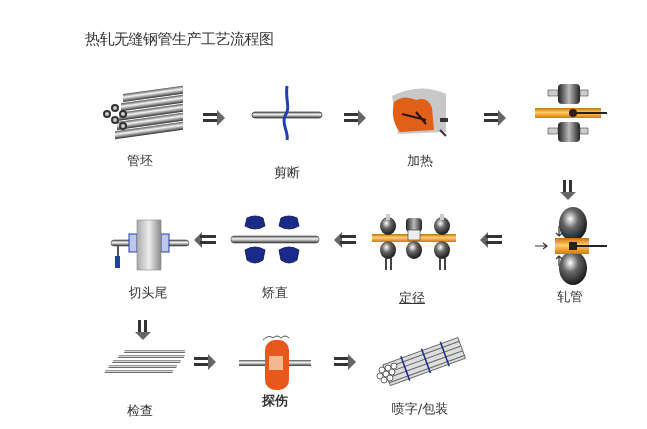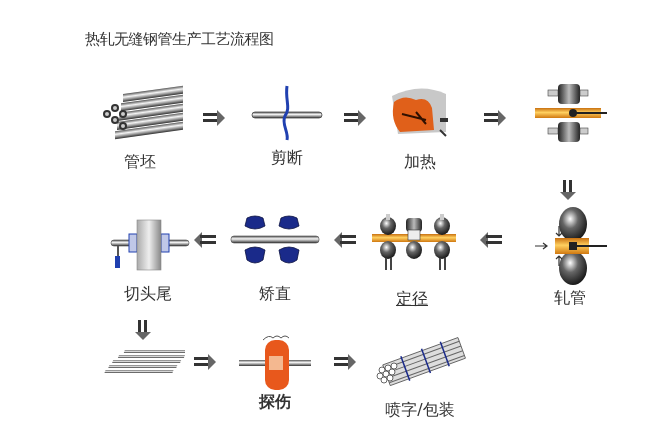--- a/index.html
+++ b/index.html
@@ -1,21 +1,21 @@
 <!DOCTYPE html>
 <html><head>
 <meta charset="utf-8">
 <style>
   html, body { margin:0; padding:0; background:#ffffff; }
   body { width:647px; height:429px; position:relative; overflow:hidden;
          font-family:"DejaVu Sans","Liberation Sans",sans-serif; color:#222; }
   .title { position:absolute; left:85px; top:30px; font-size:15px; color:#333; letter-spacing:-0.5px; }
   .step { position:absolute; width:120px; text-align:center; }
   .step svg { display:block; margin:0 auto; }
-  .label { font-size:16px; color:#333; margin-top:4px; }
+  .label { font-size:13px; color:#333; margin-top:4px; }
   .arrow { position:absolute; font-size:16px; color:#444; line-height:1; }
   .arrow svg { display:block; }
 </style>
 </head>
 <body>
 
 <div class="title">热轧无缝钢管生产工艺流程图</div>
 
 <svg width="0" height="0" style="position:absolute">
   <defs>
@@ -77,21 +77,21 @@
       <rect x="0" y="9" width="16" height="3" fill="#333"></rect>
       <path d="M14 0 L22 8 L14 16 Z" fill="#666"></path>
     </svg>
 </div>
 
 <div class="step" style="left:227px; top:82px;">
   <svg width="80" height="60">
     <rect x="5" y="30" width="70" height="6" rx="3" fill="url(#steelV)" stroke="#444" stroke-width="0.8"></rect>
     <path d="M40 4 C38 18 44 26 38 34 C34 42 42 50 40 58" stroke="#2040b0" stroke-width="3" fill="none"></path>
   </svg>
-  <div class="label" style="margin-top:6px;font-family:Liberation Mono, monospace;">剪断</div>
+  <div class="label" style="margin-top:22px;font-family:Liberation Mono, monospace;">剪断</div>
 </div>
 
 <div class="arrow" style="left:344px; top:110px;">
   <svg width="22" height="16">
       <rect x="0" y="3" width="16" height="3" fill="#333"></rect>
       <rect x="0" y="9" width="16" height="3" fill="#333"></rect>
       <path d="M14 0 L22 8 L14 16 Z" fill="#666"></path>
     </svg>
 </div>
 
@@ -236,20 +236,21 @@
 <div class="step" style="left:80px; top:344px;">
   <svg width="90" height="40">
     <g transform="skewX(-20) translate(14,0)">
       <rect x="18" y="6" width="64" height="3" fill="url(#steelV)"></rect>
       <rect x="14" y="11" width="66" height="3" fill="url(#steelV)"></rect>
       <rect x="10" y="16" width="68" height="3" fill="url(#steelV)"></rect>
       <rect x="8" y="21" width="68" height="3" fill="url(#steelV)"></rect>
       <rect x="6" y="26" width="68" height="3" fill="url(#steelV)"></rect>
     </g>
   </svg>
+  <div class="label" style="margin-top:18px;">检查</div>
 </div>
 
 <div class="arrow" style="left:194px; top:354px;">
   <svg width="22" height="16">
       <rect x="0" y="3" width="16" height="3" fill="#333"></rect>
       <rect x="0" y="9" width="16" height="3" fill="#333"></rect>
       <path d="M14 0 L22 8 L14 16 Z" fill="#666"></path>
     </svg>
 </div>
 

